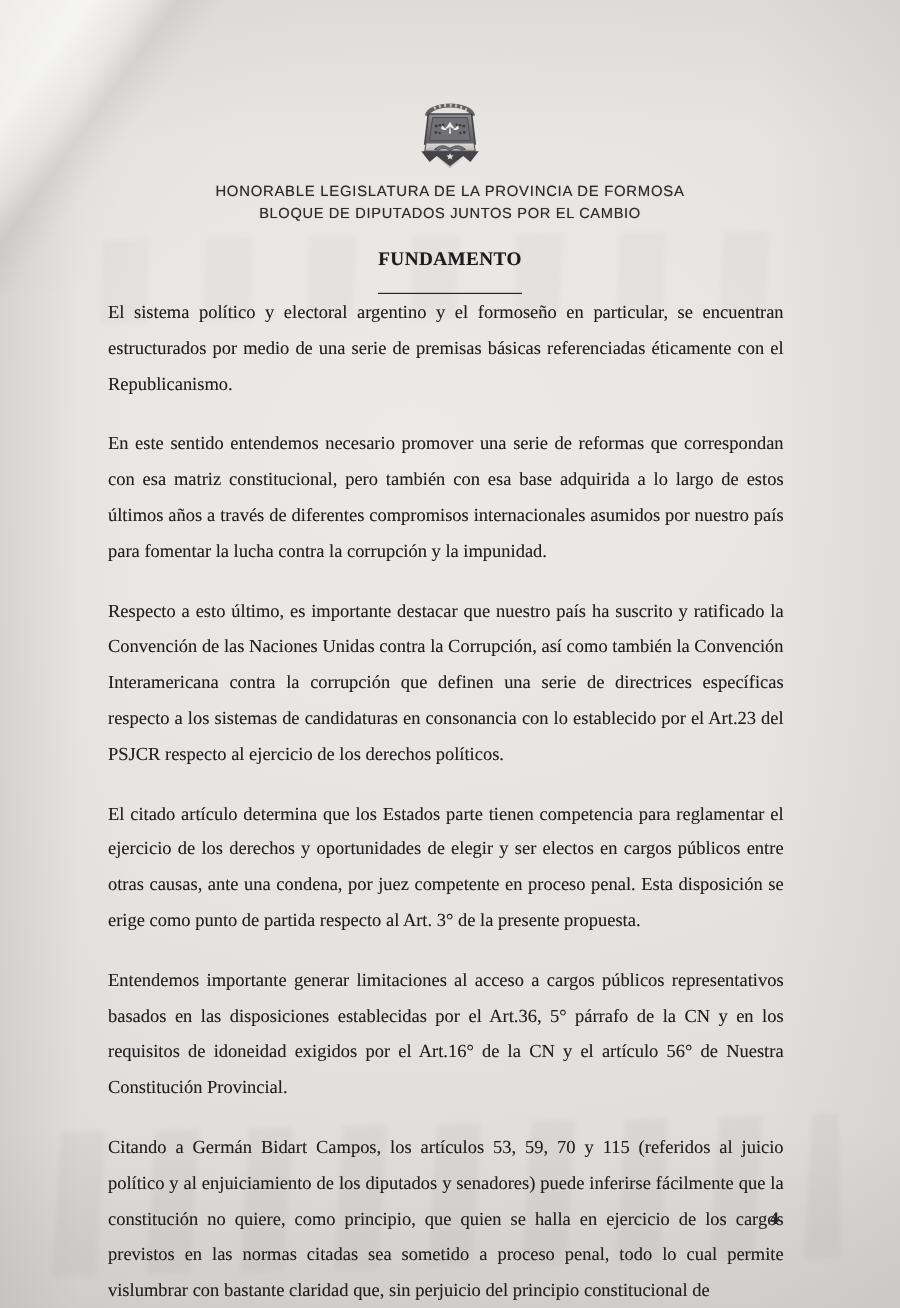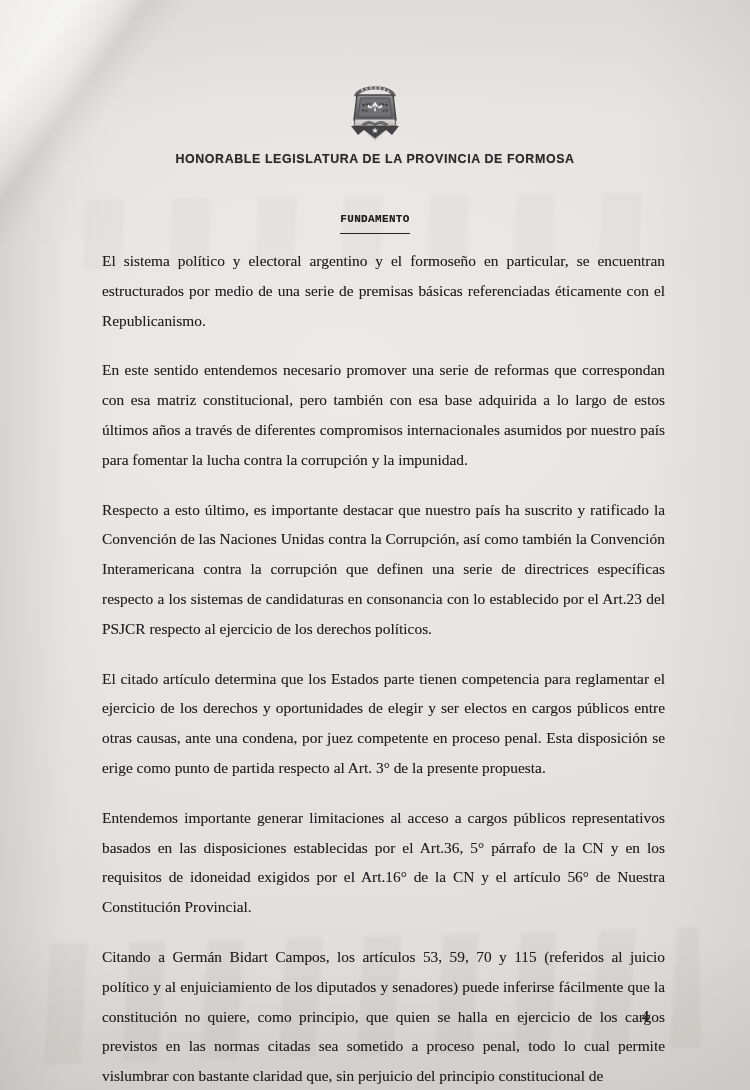--- a/index.html
+++ b/index.html
@@ -128,21 +128,21 @@
     position: absolute;
     top: 150px;
     left: 0;
     width: 750px;
     text-align: center;
     font-family: "Liberation Sans", "DejaVu Sans", sans-serif;
     color: #2b2b2d;
   }
 
   .letterhead-line {
-    font-weight: bold;
+    font-weight: normal;
     font-size: 12.4px;
     letter-spacing: 0.62px;
     line-height: 19px;
     white-space: nowrap;
     text-shadow: 0 0 0.7px rgba(60,60,62,0.55);
   }
 
   #letterhead-line-2 {
     font-size: 12.2px;
     letter-spacing: 0.56px;
@@ -152,37 +152,36 @@
   #section-heading {
     position: absolute;
     top: 208px;
     left: 0;
     width: 750px;
     text-align: center;
   }
 
   #section-heading-text {
     display: inline-block;
-    font-family: Liberation Mono, monospace;
+    font-family: Liberation Serif, serif;
     font-weight: bold;
-    font-size: 11px;
+    font-size: 16px;
     letter-spacing: 0.35px;
     color: #1d1d1f;
     border-bottom: 1.6px solid #242426;
-    padding-bottom: 8px;
+    padding-bottom: 18px;
     text-shadow: 0 0 0.6px rgba(40,40,42,0.5);
   }
 
   
   #body-text {
     position: absolute;
     top: 246px;
     left: 90px;
     width: 563px;
-    margin-left: 12px;
   }
 
   .body-paragraph {
     margin: 0 0 20px 0;
     font-family: "Liberation Serif", "DejaVu Serif", serif;
     font-size: 15.4px;
     line-height: 29.8px;
     color: #1f1f21;
     text-align: justify;
     text-justify: inter-word;
@@ -282,20 +281,21 @@
 
         <path d="M14 52 L62 52 L55 61 L49 56 L38 66 L27 56 L21 61 Z" fill="#2f2f34" opacity="0.93"></path>
         <path d="M26 57.5 L38 66.6 L50 57.5 L47.6 57 L38 64.3 L28.4 57 Z" fill="#d5d4d1" opacity="0.75"></path>
 
         <path d="M38 53.4 L38.9 55.4 L41 55.6 L39.4 57 L39.9 59 L38 57.9 L36.1 59 L36.6 57 L35 55.6 L37.1 55.4 Z" fill="#ededea" opacity="0.9"></path>
       </svg>
     </div>
 
     <div id="letterhead">
       <div class="letterhead-line" id="letterhead-line-1">HONORABLE LEGISLATURA DE LA PROVINCIA DE FORMOSA</div>
+      <div class="letterhead-line" id="letterhead-line-2">BLOQUE DE DIPUTADOS JUNTOS POR EL CAMBIO</div>
     </div>
 
     <div id="section-heading">
       <span id="section-heading-text">FUNDAMENTO</span>
     </div>
 
     <div id="body-text">
       <p class="body-paragraph">El sistema político y electoral argentino y el formoseño en particular, se encuentran estructurados por medio de una serie de premisas básicas referenciadas éticamente con el Republicanismo.</p>
       <p class="body-paragraph">En este sentido entendemos necesario promover una serie de reformas que correspondan con esa matriz constitucional, pero también con esa base adquirida a lo largo de estos últimos años a través de diferentes compromisos internacionales asumidos por nuestro país para fomentar la lucha contra la corrupción y la impunidad.</p>
       <p class="body-paragraph">Respecto a esto último, es importante destacar que nuestro país ha suscrito y ratificado la Convención de las Naciones Unidas contra la Corrupción, así como también la Convención Interamericana contra la corrupción que definen una serie de directrices específicas respecto a los sistemas de candidaturas en consonancia con lo establecido por el Art.23 del PSJCR respecto al ejercicio de los derechos políticos.</p>

